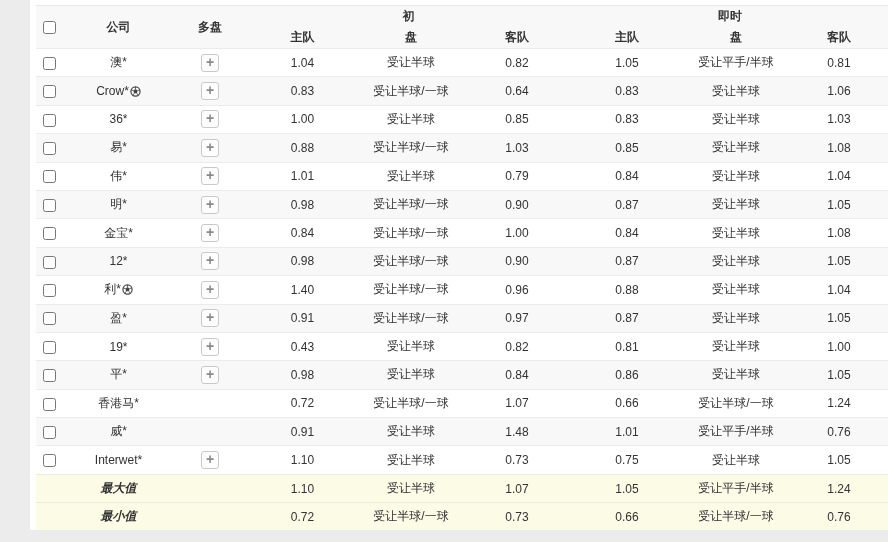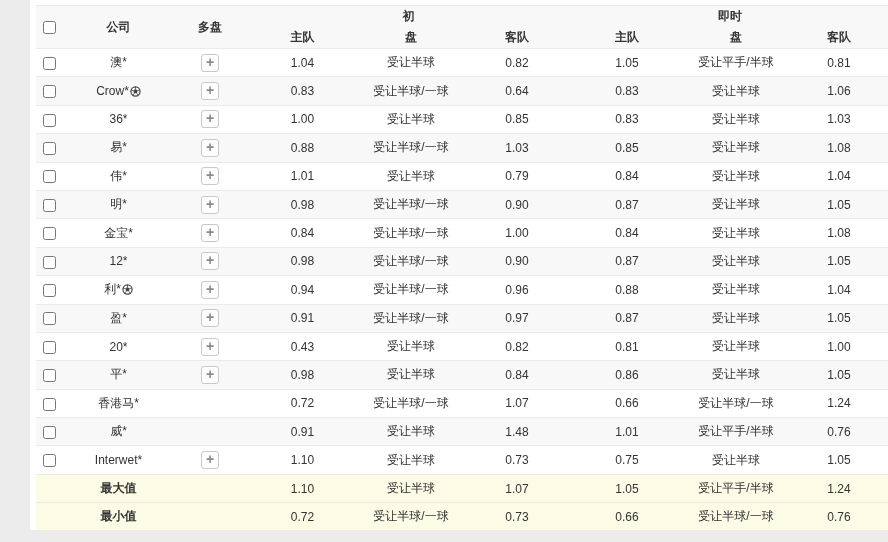--- a/index.html
+++ b/index.html
@@ -25,21 +25,21 @@
   }
   thead th{
     background:#f8f8f8;font-weight:bold;font-size:12px;color:#333;
   }
   thead tr.h1 th{height:21px;border-top:1px solid #e7e7e7;}
   thead tr.h2 th{height:21px;text-align:center;}
   tbody td{height:27.4px;border-top:1px solid #ebebeb;}
   tbody tr.stripe td{background:#f8f8f8;}
   tbody tr.white td{background:#ffffff;}
   tfoot td{height:27.4px;border-top:1px solid #ececdc;background:#fbfbe6;}
-  tfoot .sum-label{font-weight:bold;}
+  tfoot .sum-label{font-weight:bold;font-style:italic;}
   .cb{width:13px;height:13px;margin:0;vertical-align:middle;cursor:pointer;}
   .plus-btn{
     display:inline-block;box-sizing:border-box;
     width:18px;height:18px;line-height:15px;
     border:1px solid #c9c9c9;border-radius:3px;
     background:#fdfdfd;color:#8a8a8a;
     font-size:14px;font-weight:bold;text-align:center;
     cursor:pointer;user-select:none;
   }
   .company-cell{display:inline-flex;align-items:center;gap:1px;}
@@ -197,21 +197,21 @@
             <td><input class="cb" type="checkbox" style=""></td>
             <td><span class="company-cell">
                 <span>利*</span>
                 <svg viewBox="0 0 12 12" class="ball">
                   <circle cx="6" cy="6" r="5" fill="none" stroke="#444" stroke-width="1.3"></circle>
                   <path d="M6 3.2 L8.4 4.9 L7.5 7.9 L4.5 7.9 L3.6 4.9 Z" fill="#444"></path>
                   <path d="M6 1 L6 3.2 M8.4 4.9 L10.8 4.4 M7.5 7.9 L9 10.2 M4.5 7.9 L3 10.2 M3.6 4.9 L1.2 4.4" stroke="#444" stroke-width="0.9" fill="none"></path>
                 </svg>
               </span></td>
             <td><span class="plus-btn">+</span></td>
-            <td>0.94</td>
+            <td>1.40</td>
             <td>受让半球/一球</td>
             <td>0.96</td>
             <td>0.88</td>
             <td>受让半球</td>
             <td>1.04</td>
           </tr>
           <tr class="stripe">
             <td><input class="cb" type="checkbox" style=""></td>
             <td><span class="company-cell">
                 <span>盈*</span>
@@ -220,21 +220,21 @@
             <td>0.91</td>
             <td>受让半球/一球</td>
             <td>0.97</td>
             <td>0.87</td>
             <td>受让半球</td>
             <td>1.05</td>
           </tr>
           <tr class="white">
             <td><input class="cb" type="checkbox" style=""></td>
             <td><span class="company-cell">
-                <span>20*</span>
+                <span>19*</span>
               </span></td>
             <td><span class="plus-btn">+</span></td>
             <td>0.43</td>
             <td>受让半球</td>
             <td>0.82</td>
             <td>0.81</td>
             <td>受让半球</td>
             <td>1.00</td>
           </tr>
           <tr class="stripe">

